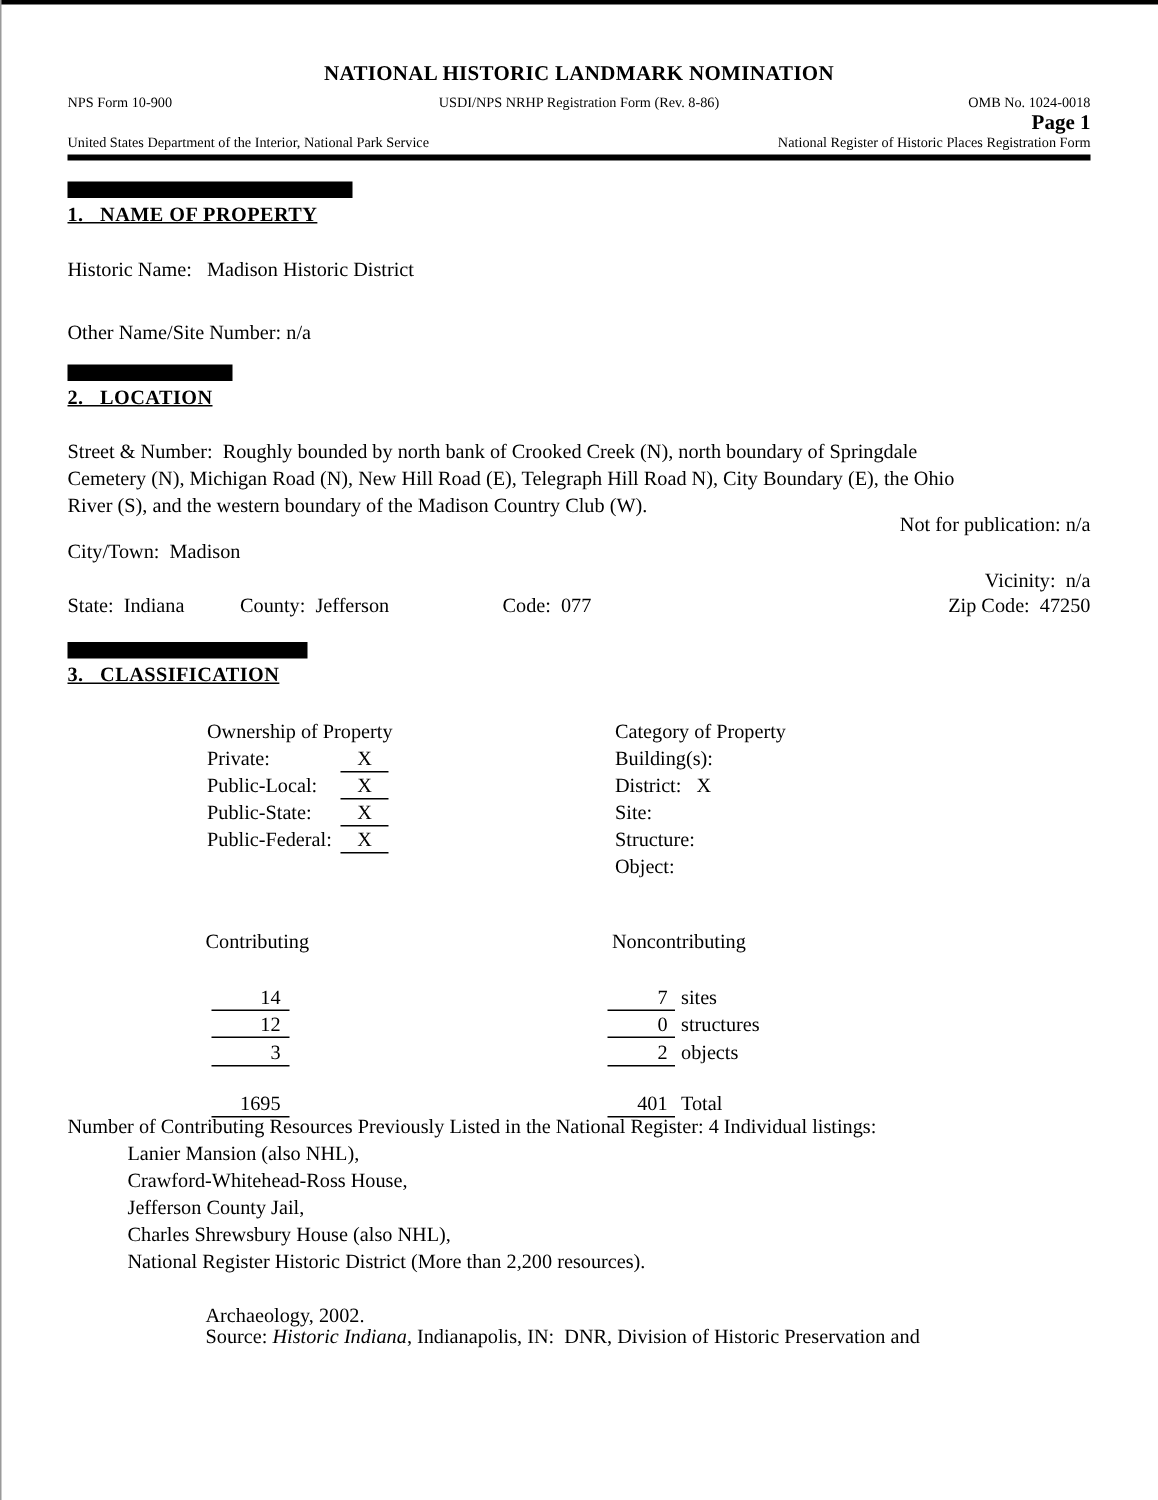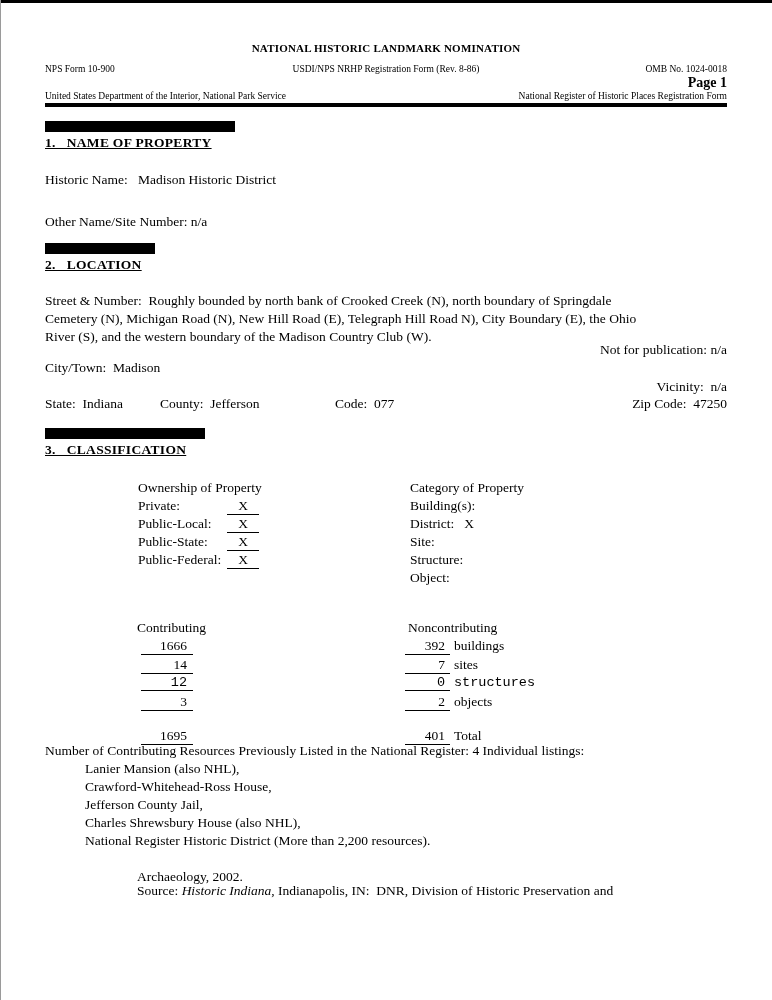--- a/index.html
+++ b/index.html
@@ -7,21 +7,21 @@
     position:relative; width:772px; height:1000px; background:#ffffff;
     font-family:"Liberation Serif","DejaVu Serif",serif;
     font-size:13.5px; color:#000; overflow:hidden;
   }
   .edge-top { position:absolute; top:0; left:0; width:772px; height:3px; background:#000; }
   .edge-left { position:absolute; top:0; left:0; width:1px; height:1000px; background:#9a9a9a; }
   .txt { position:absolute; white-space:pre; }
   .center { left:0; width:772px; text-align:center; }
   .right { right:45px; text-align:right; }
   .small { font-size:9.5px; }
-  .doc-title { font-weight:bold; font-size:11px; letter-spacing:0.2px; }
+  .doc-title { font-weight:bold; font-size:14px; letter-spacing:0.2px; }
   .page-num { font-weight:bold; font-size:14px; }
   .rule { position:absolute; left:45px; width:682px; height:4px; background:#000; }
   .bar { position:absolute; left:45px; height:11px; background:#000; }
   .h-sec { font-weight:bold; font-size:13.5px; text-decoration:underline; letter-spacing:0.3px; }
   .own-label { display:inline-block; width:89px; }
   .xcell { display:inline-block; width:32px; text-align:center; border-bottom:1px solid #000; }
   .res-row { position:absolute; left:0; width:772px; height:19px; }
   .cnum { position:absolute; left:141px; width:46px; text-align:right; padding-right:6px;
           border-bottom:1px solid #000; white-space:pre; }
   .nc { position:absolute; left:405px; white-space:pre; }
@@ -75,29 +75,25 @@
   <div class="txt" style="top:480px; left:410px;">Category of Property</div>
   <div class="txt" style="top:498px; left:410px;text-align:center;">Building(s):</div>
   <div class="txt" style="top:516px; left:410px;">District:   X</div>
   <div class="txt" style="top:534px; left:410px;">Site:</div>
   <div class="txt" style="top:552px; left:410px;">Structure:</div>
   <div class="txt" style="top:570px; left:410px;">Object:</div>
 
   <div class="txt" style="top:620px; left:137px;">Contributing</div>
   <div class="txt" style="top:620px; left:408px;text-align:center;">Noncontributing</div>
 
-  <div class="res-row" style="top:638px;">
-    <span class="cnum">1666</span>
-    <span class="nc"><span class="nnum">392</span><span class="nlabel">buildings</span></span>
-  </div>
   <div class="res-row" style="top:657px;">
     <span class="cnum">14</span>
     <span class="nc"><span class="nnum">7</span><span class="nlabel">sites</span></span>
   </div>
-  <div class="res-row" style="top:675px;font-family:Liberation Mono, monospace;">
+  <div class="res-row" style="top:675px;">
     <span class="cnum">12</span>
     <span class="nc"><span class="nnum">0</span><span class="nlabel">structures</span></span>
   </div>
   <div class="res-row" style="top:694px;">
     <span class="cnum">3</span>
     <span class="nc"><span class="nnum">2</span><span class="nlabel">objects</span></span>
   </div>
   <div class="res-row" style="top:712px;margin-top:16px;">
     <span class="cnum">1695</span>
     <span class="nc"><span class="nnum">401</span><span class="nlabel">Total</span></span>

